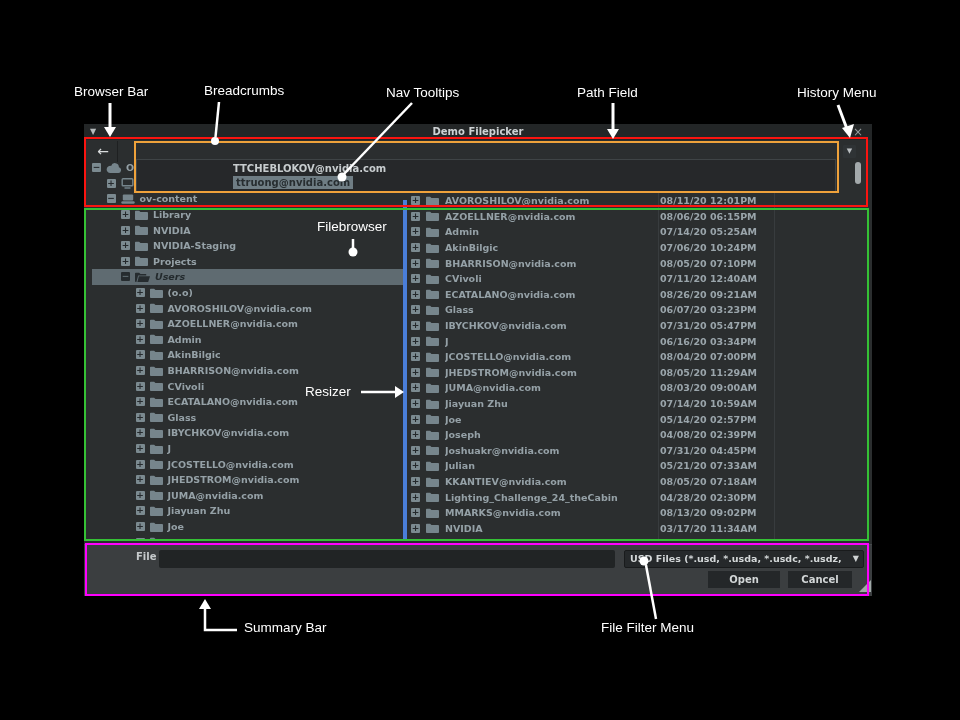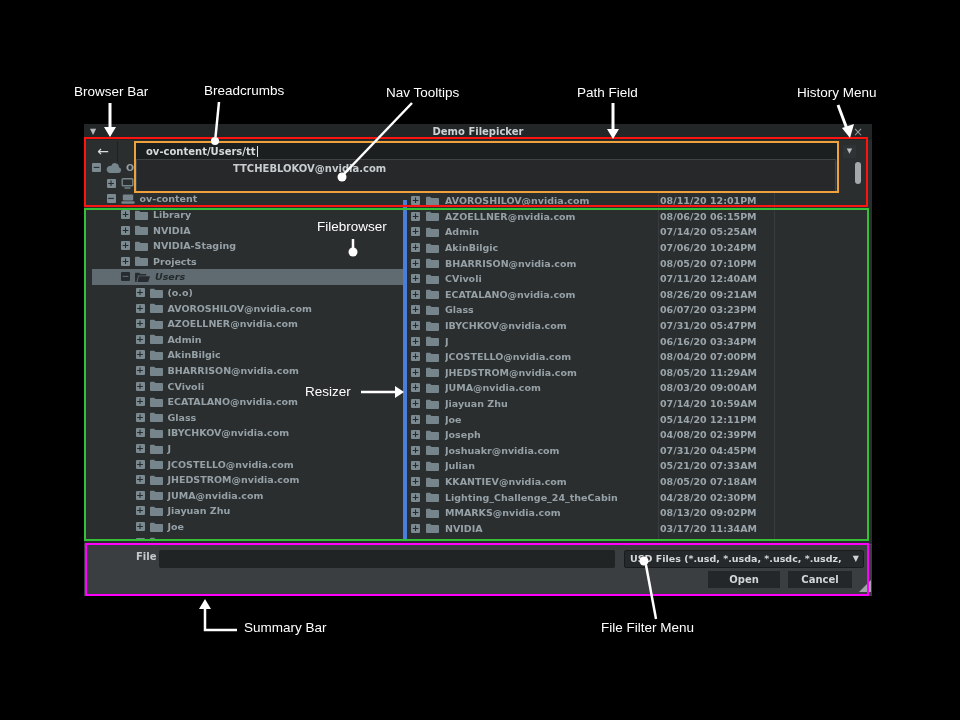--- a/index.html
+++ b/index.html
@@ -83,29 +83,27 @@
 
     <div class="titlebar">
       <span class="collapse-glyph">▼</span>
       <div class="title">Demo Filepicker</div>
       <span class="close">×</span>
     </div>
 
     <div class="backbtn">←</div>
     <div class="navdiv"></div>
 
-    <div class="pathfield">
-      <span>ov-content/Users/tt</span><span class="caret"></span>
-    </div>
 
     <div class="histbtn">▼</div>
     <div class="scrollthumb"></div>
 
     <div class="tooltip">
       <div class="tt-row1">TTCHEBLOKOV@nvidia.com</div>
+      <div class="tt-row2"><span class="tt-sel">ttruong@nvidia.com</span></div>
     </div>
 
     <div class="tree" id="tree">
         <div class="trow" style="top: 0px; padding-left: 0px;">
           <span class="exp">−</span>
           <span class="icon">
             <svg width="15" height="10" viewBox="0 0 15 10">
               <path fill="currentColor" d="M4.2 10 a3.6 3.6 0 1 1 .9-7.1 A4 4 0 0 1 12.9 4.3 A2.9 2.9 0 0 1 12 10 Z"></path>
             </svg>
           </span>
@@ -476,21 +474,21 @@
           <span class="date">07/14/20 10:59AM</span>
         </div>
         <div class="lrow" style="top: 251.4px;">
           <span class="exp">+</span>
           <span class="icon">
             <svg width="13" height="10" viewBox="0 0 13 10">
               <path fill="currentColor" d="M0 1.6 Q0 .7 .8 .7 H4.1 L5.5 2.1 H12.2 Q13 2.1 13 2.9 V9.1 Q13 10 12.2 10 H.8 Q0 10 0 9.1 Z"></path>
             </svg>
           </span>
           <span class="lbl">Joe</span>
-          <span class="date">05/14/20 12:11PM</span>
+          <span class="date">05/14/20 02:57PM</span>
         </div>
         <div class="lrow" style="top: 267px;">
           <span class="exp">+</span>
           <span class="icon">
             <svg width="13" height="10" viewBox="0 0 13 10">
               <path fill="currentColor" d="M0 1.6 Q0 .7 .8 .7 H4.1 L5.5 2.1 H12.2 Q13 2.1 13 2.9 V9.1 Q13 10 12.2 10 H.8 Q0 10 0 9.1 Z"></path>
             </svg>
           </span>
           <span class="lbl">Joseph</span>
           <span class="date">04/08/20 02:39PM</span>

